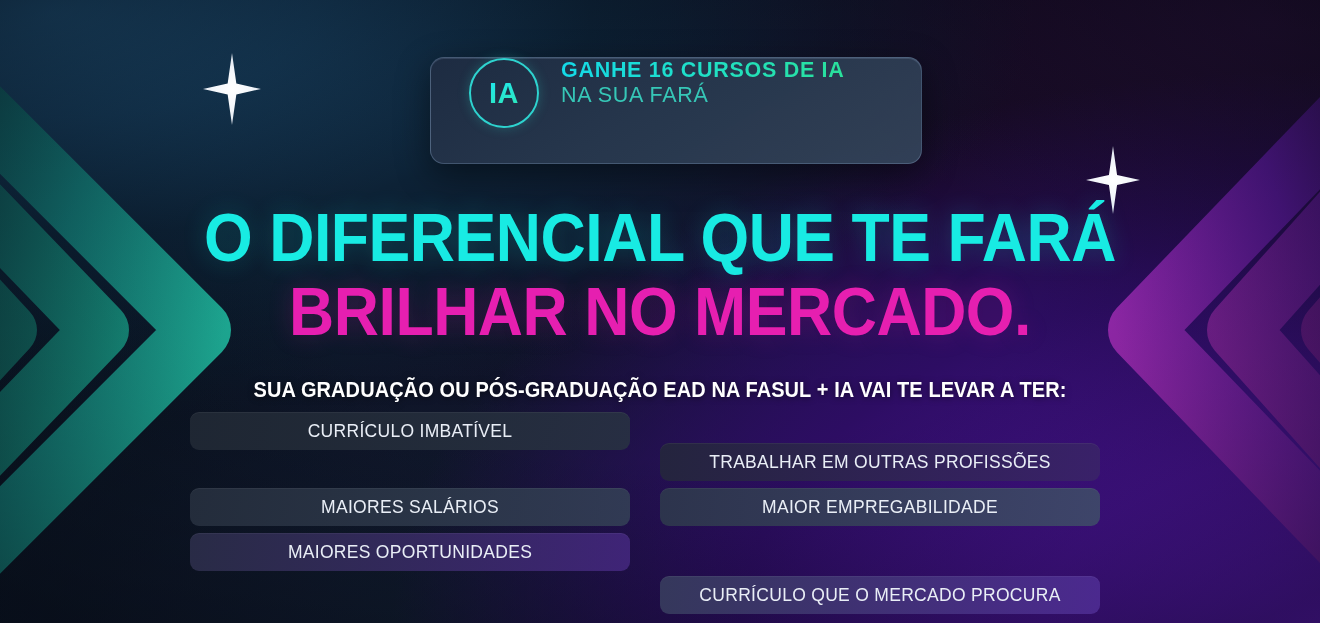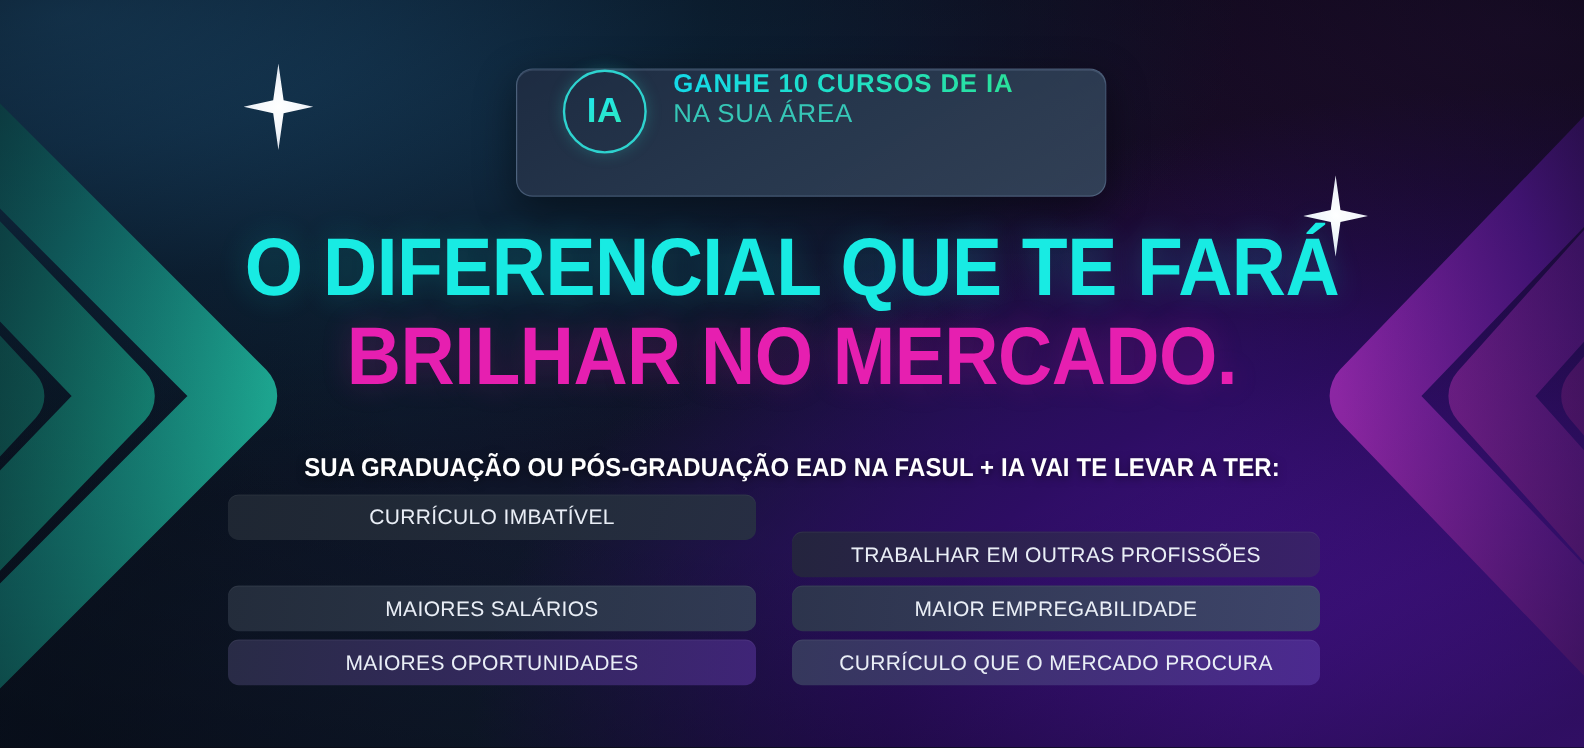--- a/index.html
+++ b/index.html
@@ -92,21 +92,21 @@
     letter-spacing: 0.7px;
     line-height: 1.2;
     color: #36c7b7;
     white-space: nowrap;
   }
 
   
   .headline {
     position: absolute;
     left: 0; right: 0;
-    top: 190px;
+    top: 204px;
     text-align: center;
   }
   .hl-line {
     font-size: 68px;
     font-weight: 700;
     letter-spacing: -0.5px;
     line-height: 0.98;
     transform: scaleX(0.92);
     white-space: nowrap;
   }
@@ -149,21 +149,21 @@
     font-weight: 400;
     letter-spacing: 0.3px;
     white-space: nowrap;
     box-shadow: inset 0 1px 0 rgba(255,255,255,0.05);
   }
   .pl-0 { background: linear-gradient(100deg, rgba(32,40,52,0.93) 0%, rgba(40,50,66,0.88) 100%); }
   .pl-1 { background: linear-gradient(100deg, rgba(38,47,62,0.90) 0%, rgba(52,65,86,0.86) 100%); }
   .pl-2 { background: linear-gradient(100deg, rgba(46,57,76,0.88) 0%, rgba(63,79,104,0.84) 100%); }
   .pr-0 { background: linear-gradient(100deg, rgba(36,38,60,0.92) 0%, rgba(58,36,104,0.86) 100%); margin-top: 31px; }
   .pr-1 { background: linear-gradient(100deg, rgba(44,46,74,0.90) 0%, rgba(69,40,128,0.85) 100%); }
-  .pr-2 { background: linear-gradient(100deg, rgba(56,62,94,0.88) 0%, rgba(80,46,150,0.84) 100%); }
+  .pr-2 { background: linear-gradient(100deg, rgba(56,62,94,0.88) 0%, rgba(80,46,150,0.84) 100%); margin-top: 43px; }
 </style>
 </head>
 <body>
 
 <div class="stage">
 
   <div class="bg-base"></div>
 
   <svg class="chev-wrap" width="1320" height="623" viewBox="0 0 1320 623" aria-hidden="true">
     <defs>
@@ -215,22 +215,22 @@
   <div class="bg-vignette"></div>
 
   <div class="sparkle" style="left:203px; top:53px; width:58px; height:72px;"></div>
   <div class="sparkle" style="left:1086px; top:146px; width:54px; height:68px;"></div>
 
   <div class="badge">
     <div class="ia-circle">
       <span>IA</span>
     </div>
     <div class="badge-text">
-      <div class="badge-l1">GANHE 10 CURSOS DE IA</div>
-      <div class="badge-l2">NA SUA ÁREA</div>
+      <div class="badge-l1">GANHE 16 CURSOS DE IA</div>
+      <div class="badge-l2">NA SUA FARÁ</div>
     </div>
   </div>
 
   <div class="headline">
     <div class="hl-line hl-1">O DIFERENCIAL QUE TE FARÁ</div>
     <div class="hl-line hl-2">BRILHAR NO MERCADO.</div>
   </div>
 
   <div class="subhead">SUA GRADUAÇÃO OU PÓS-GRADUAÇÃO EAD NA FASUL + IA VAI TE LEVAR A TER:</div>
 

